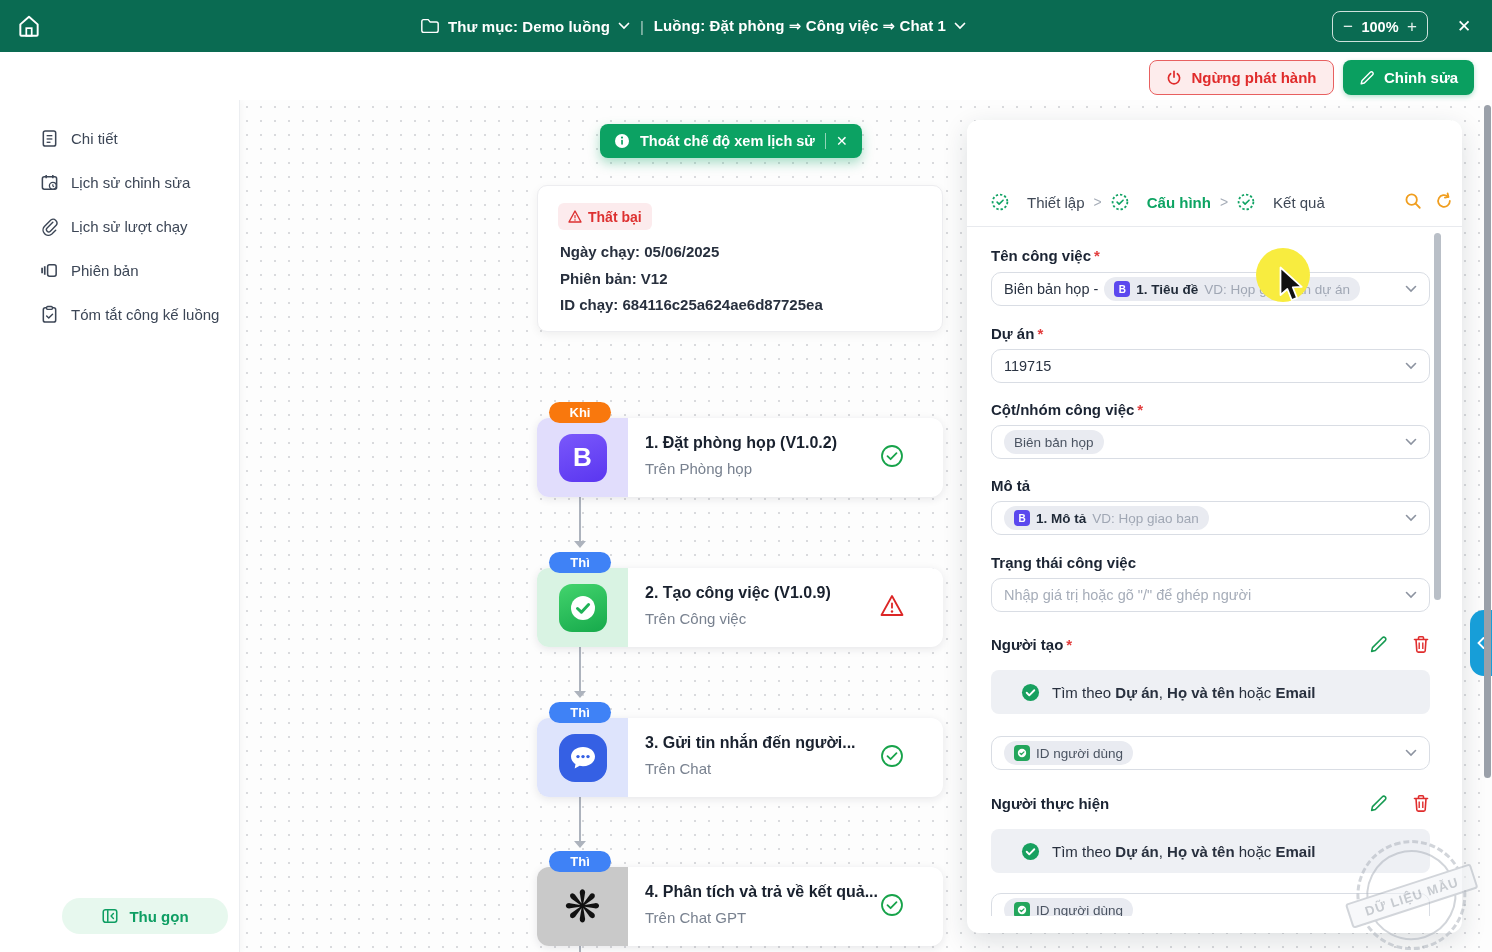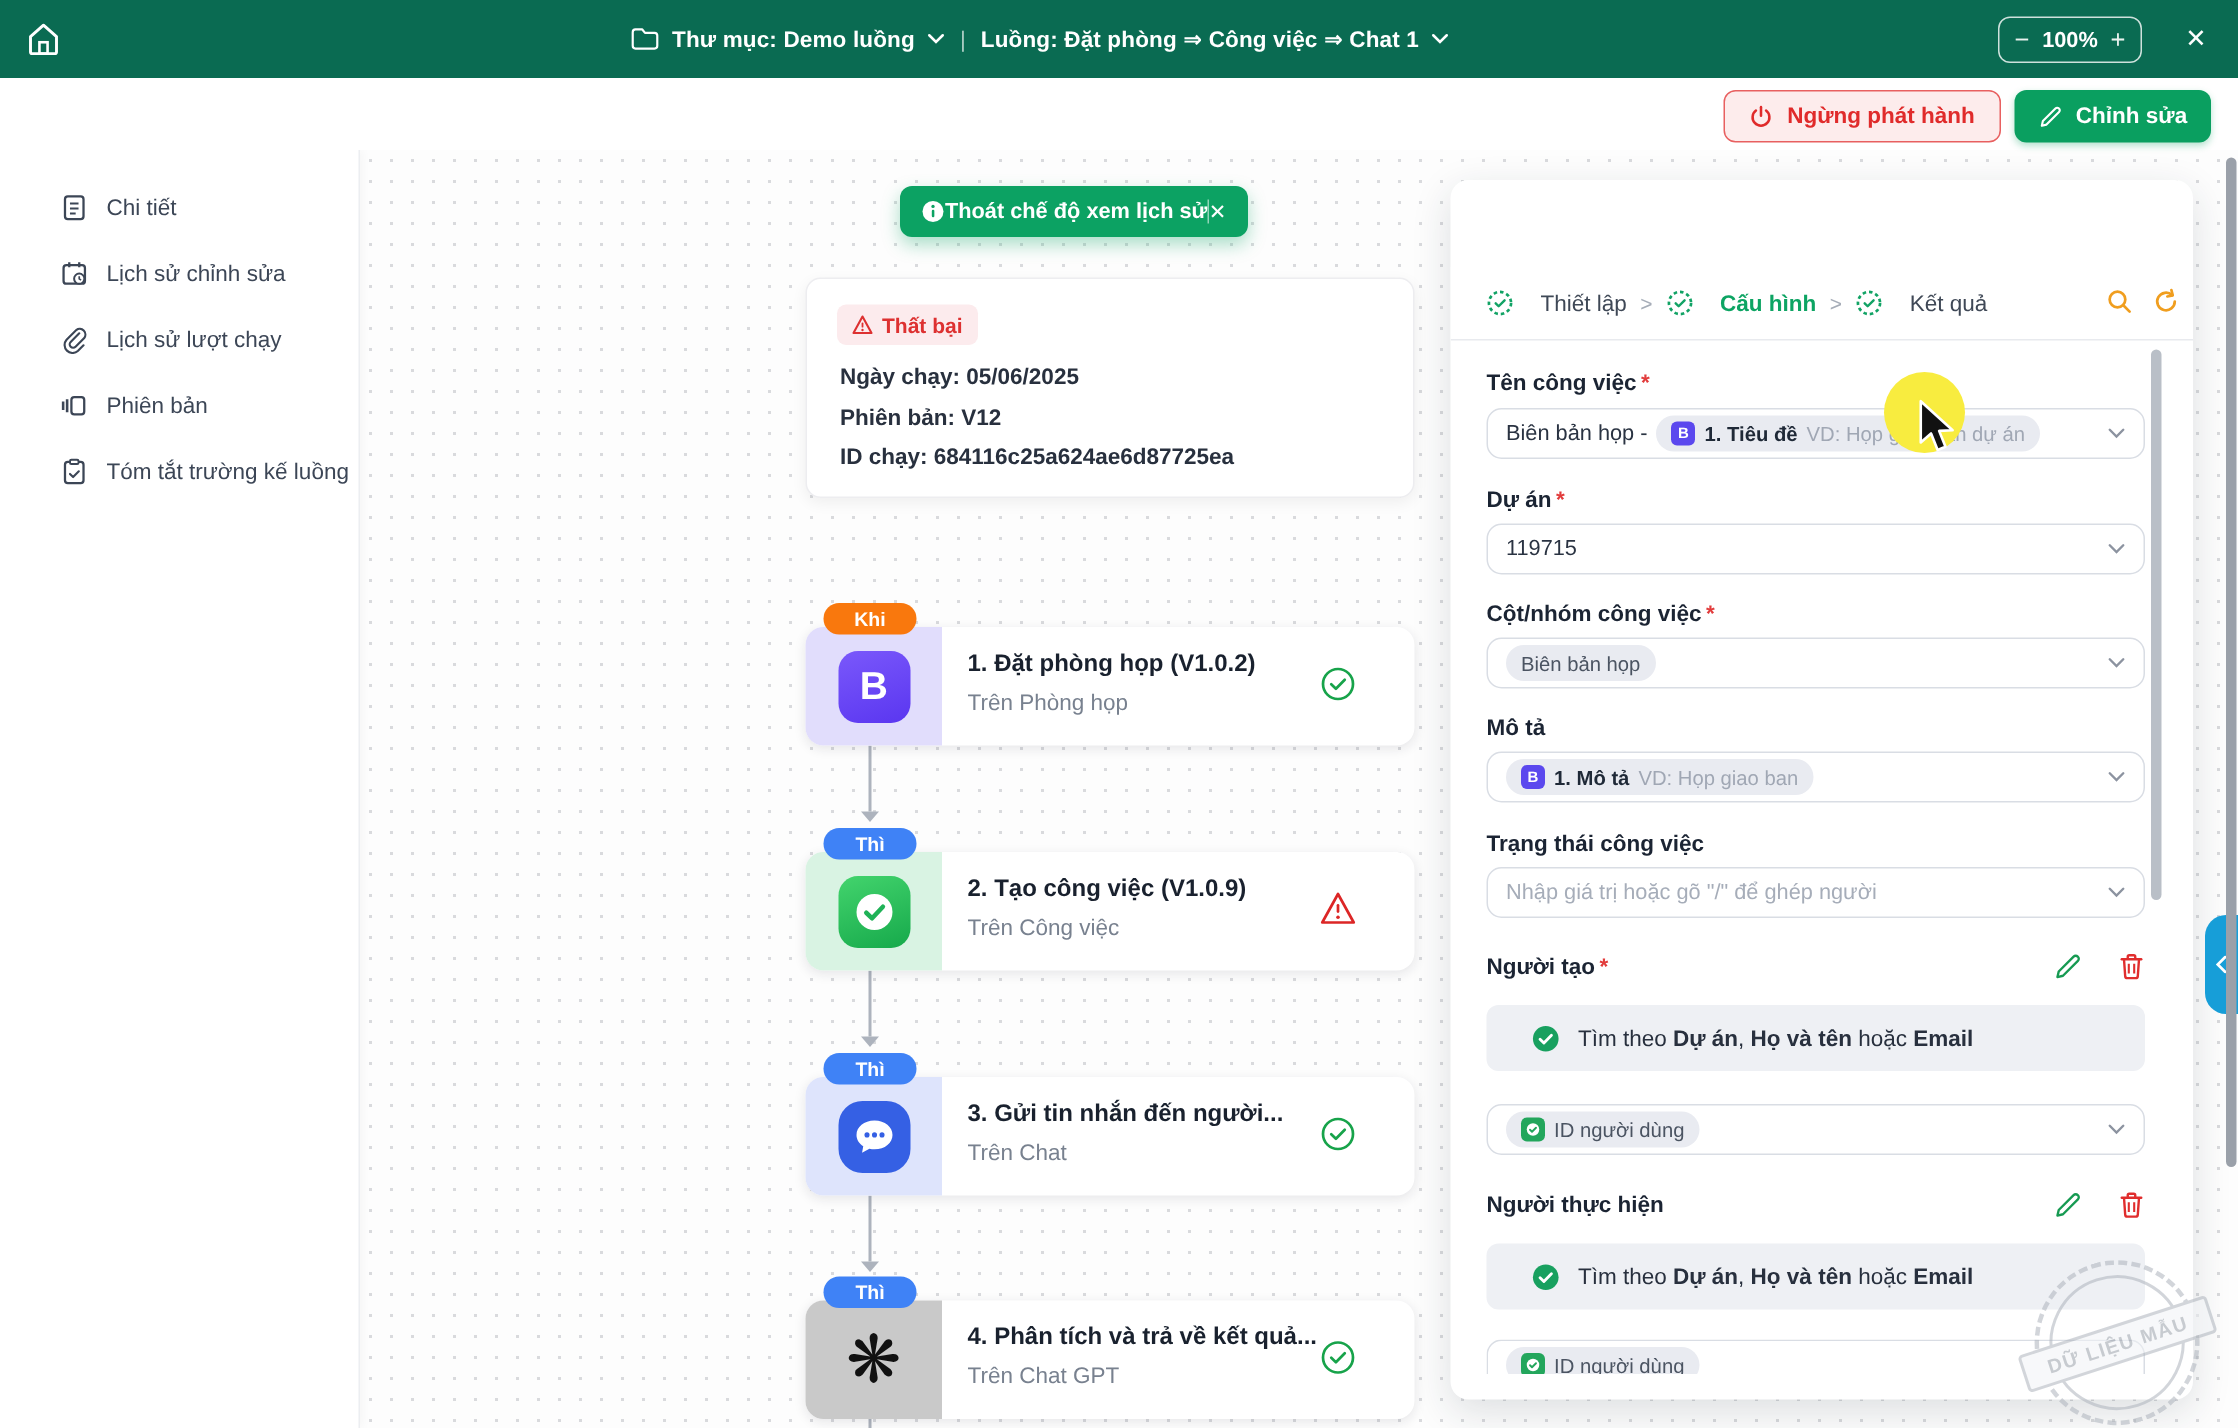--- a/index.html
+++ b/index.html
@@ -28,21 +28,21 @@
   .side-item svg { flex:0 0 auto; }
   .collapse-btn { position:absolute; left:62px; top:798px; width:166px; height:36px; background:#e7f8ee; border-radius:18px; display:flex; align-items:center; justify-content:center; gap:10px; color:#0e9e63; font-size:15px; font-weight:600; cursor:pointer; }
 
   
   .canvas { position:absolute; left:240px; top:100px; width:1252px; height:852px; background:#fdfdfd;
     background-image:radial-gradient(#d9dadd 1px, transparent 1.2px); background-size:14px 14px; z-index:1; }
 
   .connector { position:absolute; width:2px; background:#adb3bd; left:579px; z-index:2; }
   .conn-arrow { position:absolute; left:574px; width:0; height:0; border-left:6px solid transparent; border-right:6px solid transparent; border-top:7px solid #adb3bd; z-index:2; }
 
-  .hist-banner { position:absolute; left:600px; top:124px; height:34px; padding:0 14px; background:#0ca263; border-radius:8px; display:flex; align-items:center; color:#fff; z-index:5; box-shadow:0 5px 12px rgba(12,162,99,.35); }
+  .hist-banner { position:absolute; left:600px; top:124px; height:34px; padding:0 14px; background:#0ca263; border-radius:8px; display:flex; align-items:center; gap:10px; color:#fff; z-index:5; box-shadow:0 5px 12px rgba(12,162,99,.35); }
   .hist-banner .txt { font-size:14.5px; font-weight:700; }
   .hist-banner .divider { width:1px; height:16px; background:rgba(255,255,255,.55); }
   .hist-banner .close { font-size:14px; font-weight:700; cursor:pointer; }
 
   .run-card { position:absolute; left:537px; top:185px; width:406px; height:147px; background:#fff; border:1px solid #ededf0; border-radius:10px; box-shadow:0 3px 10px rgba(0,0,0,.06); z-index:4; }
   .fail-badge { position:absolute; left:20px; top:17px; height:27px; padding:0 10px; background:#fcebed; border-radius:6px; display:flex; align-items:center; gap:6px; color:#dd3131; font-size:14px; font-weight:600; }
   .run-line { position:absolute; left:22px; color:#28303e; font-size:15px; font-weight:600; }
 
   .node { position:absolute; left:537px; width:406px; height:79px; border-radius:12px; background:#fff; box-shadow:0 2px 8px rgba(25,30,50,.1); z-index:4; }
   .node .iconsec { position:absolute; left:0; top:0; width:91px; height:79px; border-radius:12px 0 0 12px; display:flex; align-items:center; justify-content:center; }
@@ -245,21 +245,29 @@
         <line x1="2.2" y1="7" x2="2.2" y2="13" stroke="#3c4656" stroke-width="1.8"></line>
       </svg>
     <span>Phiên bản</span>
   </div>
   <div class="side-item" style="top:198px;">
     <svg width="19" height="19" viewBox="0 0 20 20">
         <rect x="3.5" y="3" width="13" height="15" rx="2" fill="none" stroke="#3c4656" stroke-width="1.6"></rect>
         <rect x="7" y="1.6" width="6" height="3" rx="1" fill="#fff" stroke="#3c4656" stroke-width="1.4"></rect>
         <path d="M7 11.5 L9.2 13.7 L13.2 9.7" fill="none" stroke="#3c4656" stroke-width="1.5" stroke-linecap="round" stroke-linejoin="round"></path>
       </svg>
-    <span>Tóm tắt trường kế luồng</span>
+    <span>Tóm tắt công kế luồng</span>
+  </div>
+  <div class="collapse-btn">
+    <svg width="18" height="18" viewBox="0 0 20 20">
+        <rect x="2.5" y="3" width="15" height="14" rx="2.5" fill="none" stroke="#0e9e63" stroke-width="1.7"></rect>
+        <line x1="7.5" y1="3.5" x2="7.5" y2="16.5" stroke="#0e9e63" stroke-width="1.7"></line>
+        <path d="M13.8 7.3 L11.2 10 L13.8 12.7" fill="none" stroke="#0e9e63" stroke-width="1.6" stroke-linecap="round" stroke-linejoin="round"></path>
+      </svg>
+    <span>Thu gọn</span>
   </div>
 </div>
 
 <div class="toolbar">
   <div class="btn-stop">
     <svg width="16" height="16" viewBox="0 0 18 18">
         <path d="M5.2 4.2 a6.3 6.3 0 1 0 7.6 0" fill="none" stroke="#e02b2b" stroke-width="1.9" stroke-linecap="round"></path>
         <line x1="9" y1="1.6" x2="9" y2="8" stroke="#e02b2b" stroke-width="1.9" stroke-linecap="round"></line>
       </svg>
     <span>Ngừng phát hành</span>

